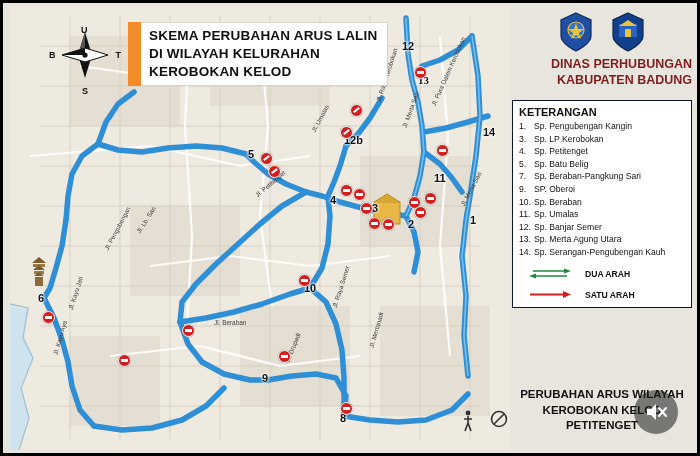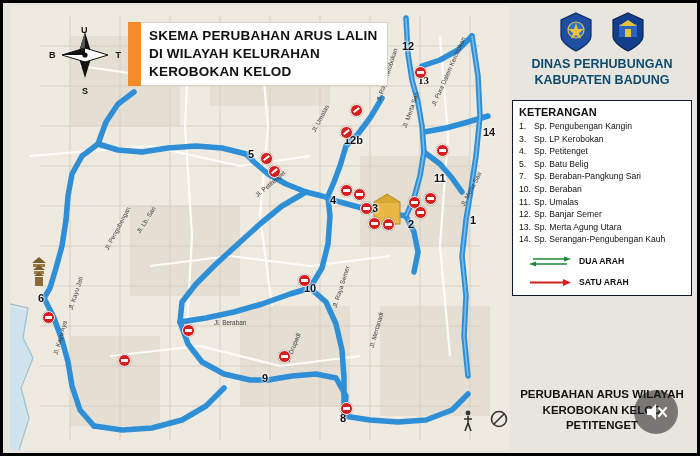--- a/index.html
+++ b/index.html
@@ -80,25 +80,25 @@
     z-index: 30;
   }
   .agency-row {
     display: flex;
     justify-content: center;
     gap: 18px;
     padding-top: 6px;
   }
   .seal { width: 34px; height: 40px; }
   .agency-name {
-    text-align: center;
+    text-align: right;
     font-weight: bold;
     font-size: 12.5px;
     line-height: 1.25;
-    color: #0c4a6e;
+    color: #7f1d1d;
     margin-top: 5px;
   }
   .legend-box {
     margin-top: 12px;
     background: #ffffff;
     border: 1px solid #0f172a;
     padding: 5px 6px 7px 6px;
   }
   .legend-title {
     font-weight: bold;
@@ -111,21 +111,21 @@
     font-size: 8.6px;
     line-height: 1.46;
     color: #111;
     white-space: nowrap;
   }
   .legend-list li .num { display: inline-block; width: 15px; }
   .arrow-key { margin-top: 5px; }
   .arrow-row {
     display: flex;
     align-items: center;
-    gap: 6px;
+    gap: 12px;
     margin-top: 10px;
     padding-left: 8px;
   }
   .arrow-row .label {
     font-size: 8.6px;
     font-weight: bold;
     color: #111;
   }
   .arrow-svg { flex: none; }
 
@@ -425,20 +425,21 @@
     </div>
 
     <div class="legend-box">
       <div class="legend-title">KETERANGAN</div>
       <ul class="legend-list">
         <li><span class="num">1.</span><span>Sp. Pengubengan Kangin</span></li>
         <li><span class="num">3.</span><span>Sp. LP Kerobokan</span></li>
         <li><span class="num">4.</span><span>Sp. Petitenget</span></li>
         <li><span class="num">5.</span><span>Sp. Batu Belig</span></li>
         <li><span class="num">7.</span><span>Sp. Beraban-Pangkung Sari</span></li>
+        <li><span class="num">9.</span><span>SP. Oberoi</span></li>
         <li><span class="num">10.</span><span>Sp. Beraban</span></li>
         <li><span class="num">11.</span><span>Sp. Umalas</span></li>
         <li><span class="num">12.</span><span>Sp. Banjar Semer</span></li>
         <li><span class="num">13.</span><span>Sp. Merta Agung Utara</span></li>
         <li><span class="num">14.</span><span>Sp. Serangan-Pengubengan Kauh</span></li>
       </ul>
 
       <div class="arrow-key">
         <div class="arrow-row">
           <svg class="arrow-svg" width="46" height="11" viewBox="0 0 46 11">

